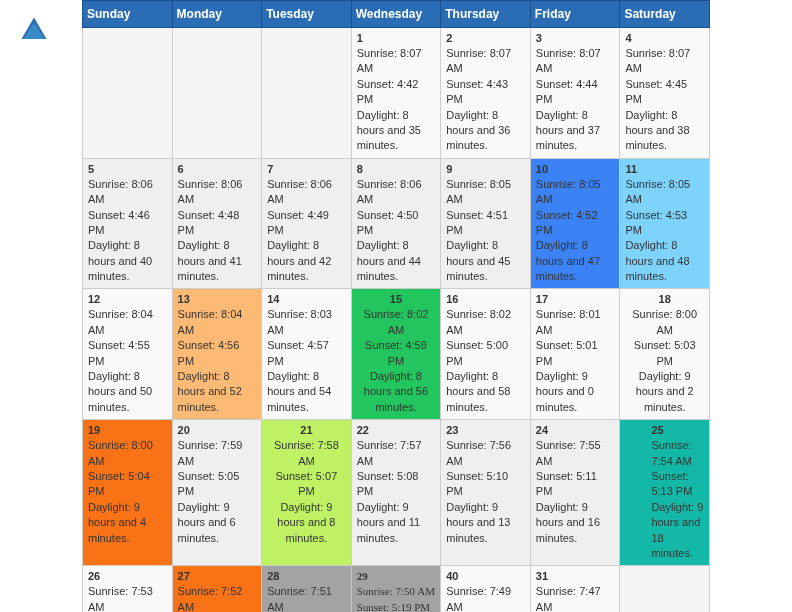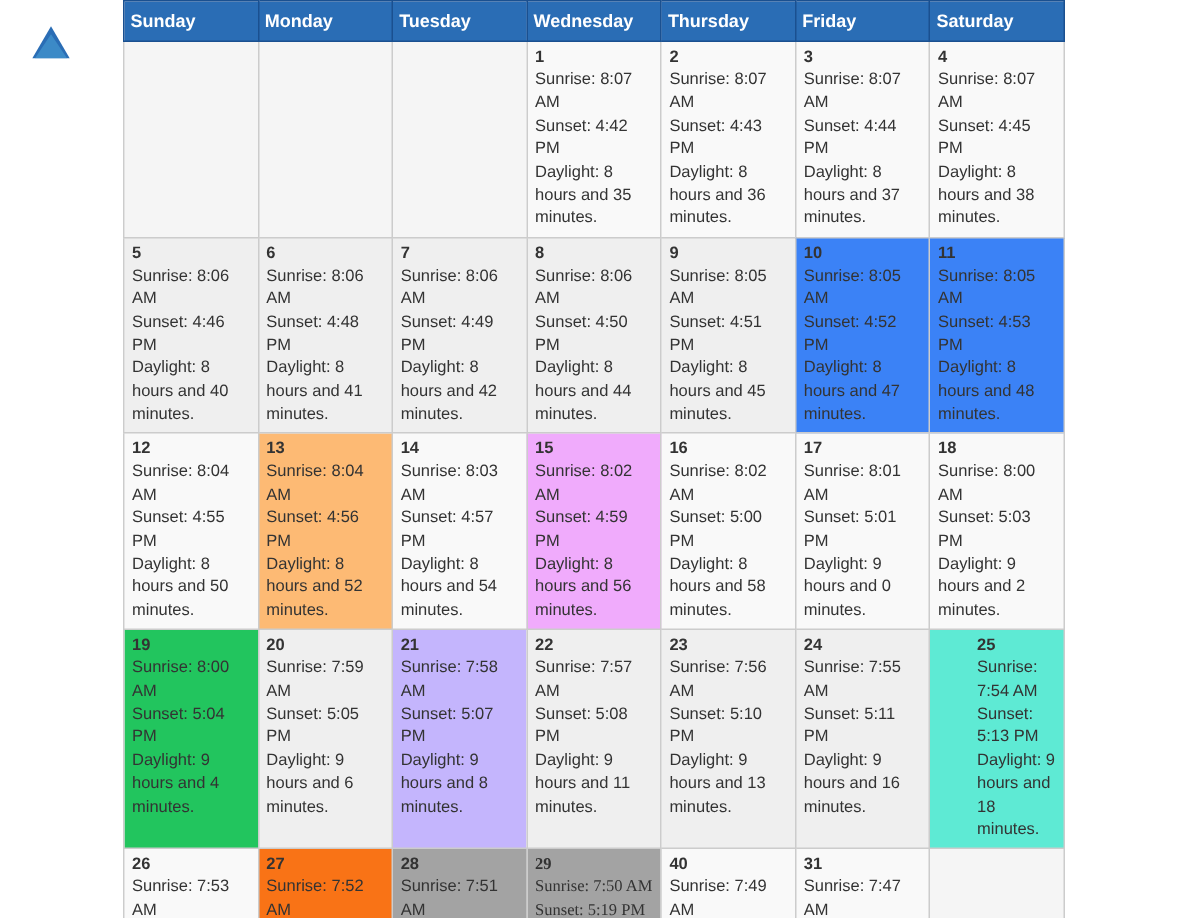--- a/index.html
+++ b/index.html
@@ -182,81 +182,81 @@
               <div class="day-info">Sunrise: 8:06 AM<br>Sunset: 4:50 PM<br>Daylight: 8 hours and 44 minutes.</div>
             </td>
             <td style="background: rgb(239, 239, 239);">
               <div class="day-number">9</div>
               <div class="day-info">Sunrise: 8:05 AM<br>Sunset: 4:51 PM<br>Daylight: 8 hours and 45 minutes.</div>
             </td>
             <td style="background: #3b82f6;">
               <div class="day-number">10</div>
               <div class="day-info">Sunrise: 8:05 AM<br>Sunset: 4:52 PM<br>Daylight: 8 hours and 47 minutes.</div>
             </td>
-            <td style="background: #3b82f6;">
+            <td style="background: #7dd3fc;">
               <div class="day-number">11</div>
               <div class="day-info">Sunrise: 8:05 AM<br>Sunset: 4:53 PM<br>Daylight: 8 hours and 48 minutes.</div>
             </td>
           </tr>
           <tr>
             <td style="background: rgb(249, 249, 249);">
               <div class="day-number">12</div>
               <div class="day-info">Sunrise: 8:04 AM<br>Sunset: 4:55 PM<br>Daylight: 8 hours and 50 minutes.</div>
             </td>
             <td style="background: #fdba74;">
               <div class="day-number">13</div>
               <div class="day-info">Sunrise: 8:04 AM<br>Sunset: 4:56 PM<br>Daylight: 8 hours and 52 minutes.</div>
             </td>
             <td style="background: rgb(249, 249, 249);">
               <div class="day-number">14</div>
               <div class="day-info">Sunrise: 8:03 AM<br>Sunset: 4:57 PM<br>Daylight: 8 hours and 54 minutes.</div>
             </td>
-            <td style="background: #f0abfc;">
+            <td style="background: #22c55e; text-align: center;">
               <div class="day-number">15</div>
               <div class="day-info">Sunrise: 8:02 AM<br>Sunset: 4:59 PM<br>Daylight: 8 hours and 56 minutes.</div>
             </td>
             <td style="background: rgb(249, 249, 249);">
               <div class="day-number">16</div>
               <div class="day-info">Sunrise: 8:02 AM<br>Sunset: 5:00 PM<br>Daylight: 8 hours and 58 minutes.</div>
             </td>
             <td style="background: rgb(249, 249, 249);">
               <div class="day-number">17</div>
               <div class="day-info">Sunrise: 8:01 AM<br>Sunset: 5:01 PM<br>Daylight: 9 hours and 0 minutes.</div>
             </td>
-            <td style="background: rgb(249, 249, 249);">
+            <td style="background: rgb(249, 249, 249); text-align: center;">
               <div class="day-number">18</div>
               <div class="day-info">Sunrise: 8:00 AM<br>Sunset: 5:03 PM<br>Daylight: 9 hours and 2 minutes.</div>
             </td>
           </tr>
           <tr>
-            <td style="background: #22c55e;">
+            <td style="background: #f97316;">
               <div class="day-number">19</div>
               <div class="day-info">Sunrise: 8:00 AM<br>Sunset: 5:04 PM<br>Daylight: 9 hours and 4 minutes.</div>
             </td>
             <td style="background: rgb(239, 239, 239);">
               <div class="day-number">20</div>
               <div class="day-info">Sunrise: 7:59 AM<br>Sunset: 5:05 PM<br>Daylight: 9 hours and 6 minutes.</div>
             </td>
-            <td style="background: #c4b5fd;">
+            <td style="background: #bef264; text-align: center;">
               <div class="day-number">21</div>
               <div class="day-info">Sunrise: 7:58 AM<br>Sunset: 5:07 PM<br>Daylight: 9 hours and 8 minutes.</div>
             </td>
             <td style="background: rgb(239, 239, 239);">
               <div class="day-number">22</div>
               <div class="day-info">Sunrise: 7:57 AM<br>Sunset: 5:08 PM<br>Daylight: 9 hours and 11 minutes.</div>
             </td>
             <td style="background: rgb(239, 239, 239);">
               <div class="day-number">23</div>
               <div class="day-info">Sunrise: 7:56 AM<br>Sunset: 5:10 PM<br>Daylight: 9 hours and 13 minutes.</div>
             </td>
             <td style="background: rgb(239, 239, 239);">
               <div class="day-number">24</div>
               <div class="day-info">Sunrise: 7:55 AM<br>Sunset: 5:11 PM<br>Daylight: 9 hours and 16 minutes.</div>
             </td>
-            <td style="background: #5eead4; padding-left: 31px;">
+            <td style="background: #14b8a6; padding-left: 31px;">
               <div class="day-number">25</div>
               <div class="day-info">Sunrise: 7:54 AM<br>Sunset: 5:13 PM<br>Daylight: 9 hours and 18 minutes.</div>
             </td>
           </tr>
           <tr>
             <td style="background: rgb(249, 249, 249);">
               <div class="day-number">26</div>
               <div class="day-info">Sunrise: 7:53 AM<br>Sunset: 5:14 PM<br>Daylight: 9 hours and 21 minutes.</div>
             </td>
             <td style="background: #f97316;">

